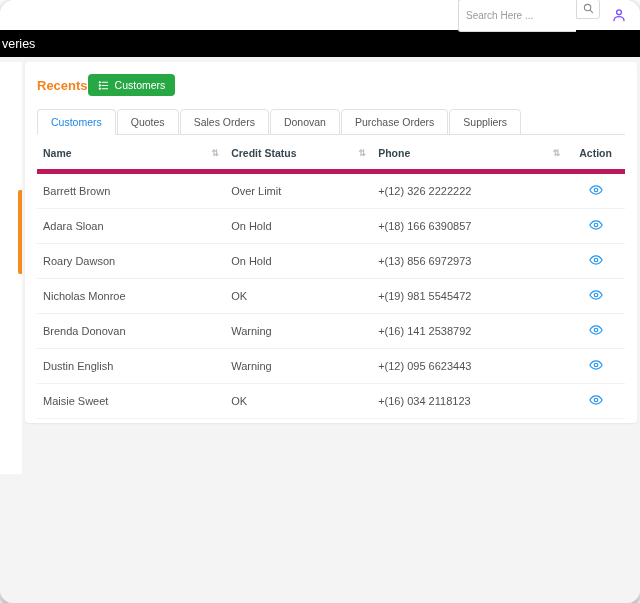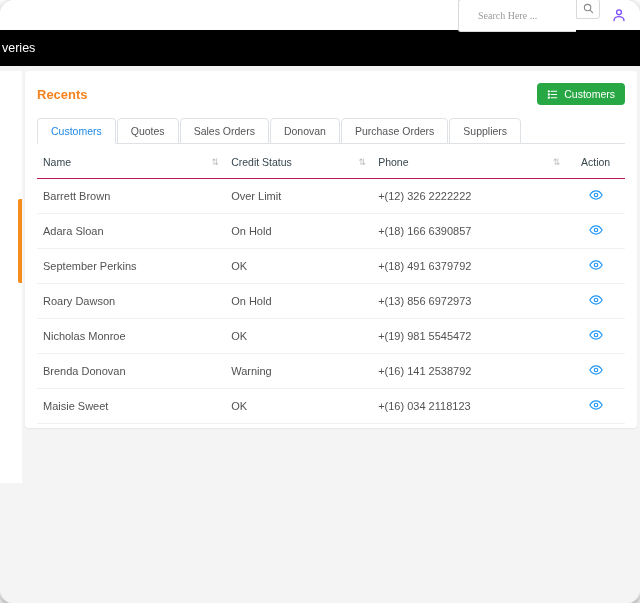--- a/index.html
+++ b/index.html
@@ -16,35 +16,35 @@
   .topbar {
     height:30px; background:#ffffff;
     display:flex; align-items:center; justify-content:flex-end;
     gap:8px; padding:0 10px;
   }
   .search-group { display:flex; }
   .search-input {
     width:118px; height:33px;
     border:1px solid #d9d9d9; border-right:none;
     border-radius:3px 0 0 3px;
-    font-size:10px; padding:0 19px; color:#666; outline:none;
-    font-family:Liberation Serif, serif;
+    font-size:10px; padding:0 7px; color:#666; outline:none;
+    font-family:Liberation Sans, sans-serif;
   }
   .search-input::placeholder { color:#9a9a9a; }
   .search-btn {
     width:24px; height:20px;
     border:1px solid #d9d9d9; background:#fff;
     border-radius:0 3px 3px 0;
     display:flex; align-items:center; justify-content:center; cursor:pointer;
   }
   .user-btn { width:22px; height:22px; display:flex; align-items:center; justify-content:center; cursor:pointer; background:none; border:none; }
 
   
   .navbar {
-    height:36px; background:#000;
+    height:27px; background:#000;
     display:flex; align-items:center;
     color:#fff; font-size:12.5px; padding-left:2px;
   }
 
   
   .content { position:relative; height:546px; }
   .sidebar-sliver {
     position:absolute; left:0; top:0;
     width:22px; height:412px; background:#ffffff;
   }
@@ -52,44 +52,44 @@
     position:absolute; right:0; top:128px;
     width:4px; height:84px; background:#f68b1e; border-radius:2px 0 0 2px;
   }
 
   .card {
     position:relative; margin:5px 3px 0 25px;
     background:#ffffff; border-radius:4px;
     padding:12px 12px 4px;
     box-shadow:0 1px 2px rgba(0,0,0,0.06);
   }
-  .card-header { display:flex; justify-content:space-between; align-items:center; }
+  .card-header { display:flex; align-items:center; }
   .card-title { color:#f5821f; font-weight:bold; font-size:13px; }
   .customers-btn {
     display:flex; align-items:center; gap:6px;
     background:#28a745; color:#fff; border:none;
     border-radius:4px; font-size:10.5px; padding:5px 10px; cursor:pointer;
     font-family:"Liberation Sans", sans-serif;
   }
 
   .tabs { display:flex; margin-top:13px; border-bottom:1px solid #dee2e6; }
   .tab {
     font-size:10.5px; color:#555;
     padding:6px 13px;
     border:1px solid #dee2e6; border-radius:4px 4px 0 0;
     background:#fff; margin-bottom:-1px; margin-right:1px;
     cursor:pointer; white-space:nowrap;
   }
   .tab.active { color:#1e88e5; border-bottom-color:#fff; }
 
   table.data-table { width:100%; border-collapse:collapse; margin-top:2px; }
   .data-table th {
-    font-size:10.5px; color:#37474f; font-weight:normal;
+    font-size:10.5px; color:#37474f; font-weight:bold;
     text-align:left; padding:10px 6px;
-    border-bottom:1px solid #be185d; cursor:pointer;
+    border-bottom:5px solid #be185d; cursor:pointer;
   }
   .th-inner { display:flex; justify-content:space-between; align-items:center; }
   .sort { color:#bdbdbd; font-size:9px; margin-left:6px; }
   .data-table td {
     font-size:11px; color:#525252;
     padding:9px 6px; border-bottom:1px solid #f1f1f1;
   }
   .col-name   { width:32%; }
   .col-status { width:25%; }
   .col-phone  { width:33%; }
@@ -210,33 +210,20 @@
               <span class="eye">
                 <svg width="14" height="14" viewBox="0 0 24 24" fill="none" stroke="#2196f3" stroke-width="2">
                     <path d="M1.5 12S5.5 5 12 5s10.5 7 10.5 7-4 7-10.5 7S1.5 12 1.5 12z"></path>
                     <circle cx="12" cy="12" r="3"></circle>
                   </svg>
               </span>
             </td>
           </tr>
 
 
-          <tr>
-            <td>September Perkins</td>
-            <td>OK</td>
-            <td>+(18) 491 6379792</td>
-            <td class="action">
-              <span class="eye">
-                <svg width="14" height="14" viewBox="0 0 24 24" fill="none" stroke="#2196f3" stroke-width="2">
-                    <path d="M1.5 12S5.5 5 12 5s10.5 7 10.5 7-4 7-10.5 7S1.5 12 1.5 12z"></path>
-                    <circle cx="12" cy="12" r="3"></circle>
-                  </svg>
-              </span>
-            </td>
-          </tr>
 
           <tr>
             <td>Roary Dawson</td>
             <td>On Hold</td>
             <td>+(13) 856 6972973</td>
             <td class="action">
               <span class="eye">
                 <svg width="14" height="14" viewBox="0 0 24 24" fill="none" stroke="#2196f3" stroke-width="2">
                     <path d="M1.5 12S5.5 5 12 5s10.5 7 10.5 7-4 7-10.5 7S1.5 12 1.5 12z"></path>
                     <circle cx="12" cy="12" r="3"></circle>
@@ -266,20 +253,33 @@
             <td class="action">
               <span class="eye">
                 <svg width="14" height="14" viewBox="0 0 24 24" fill="none" stroke="#2196f3" stroke-width="2">
                     <path d="M1.5 12S5.5 5 12 5s10.5 7 10.5 7-4 7-10.5 7S1.5 12 1.5 12z"></path>
                     <circle cx="12" cy="12" r="3"></circle>
                   </svg>
               </span>
             </td>
           </tr>
 
+          <tr>
+            <td>Dustin English</td>
+            <td>Warning</td>
+            <td>+(12) 095 6623443</td>
+            <td class="action">
+              <span class="eye">
+                <svg width="14" height="14" viewBox="0 0 24 24" fill="none" stroke="#2196f3" stroke-width="2">
+                    <path d="M1.5 12S5.5 5 12 5s10.5 7 10.5 7-4 7-10.5 7S1.5 12 1.5 12z"></path>
+                    <circle cx="12" cy="12" r="3"></circle>
+                  </svg>
+              </span>
+            </td>
+          </tr>
 
           <tr>
             <td>Maisie Sweet</td>
             <td>OK</td>
             <td>+(16) 034 2118123</td>
             <td class="action">
               <span class="eye">
                 <svg width="14" height="14" viewBox="0 0 24 24" fill="none" stroke="#2196f3" stroke-width="2">
                     <path d="M1.5 12S5.5 5 12 5s10.5 7 10.5 7-4 7-10.5 7S1.5 12 1.5 12z"></path>
                     <circle cx="12" cy="12" r="3"></circle>

